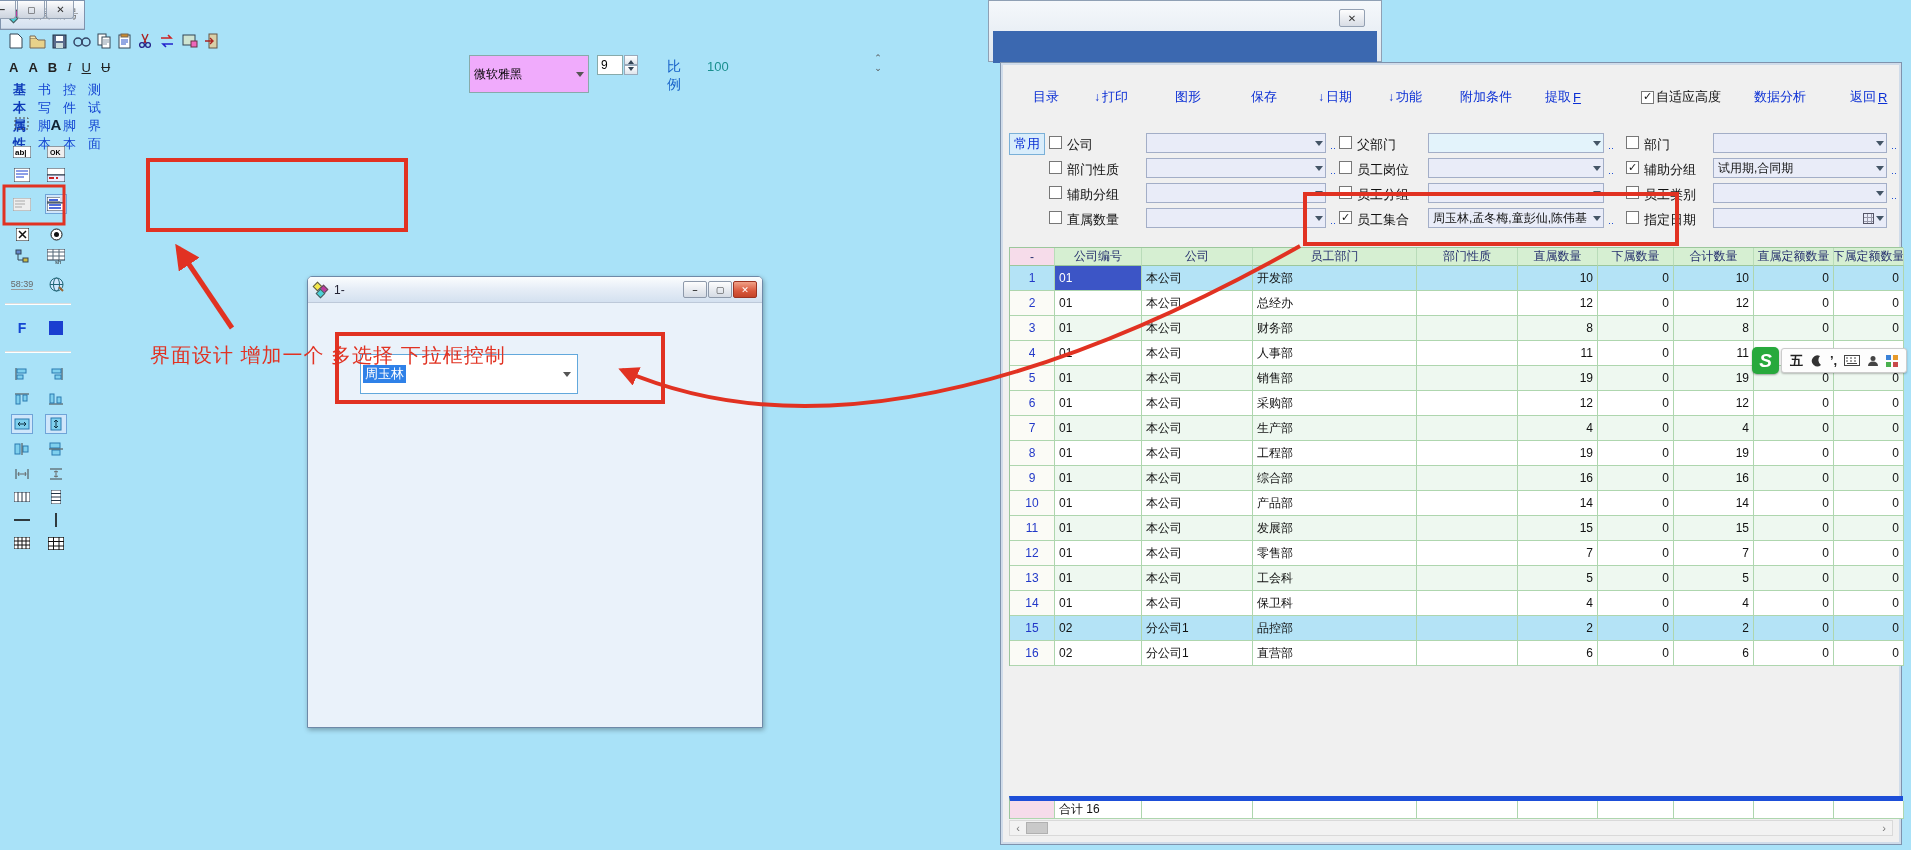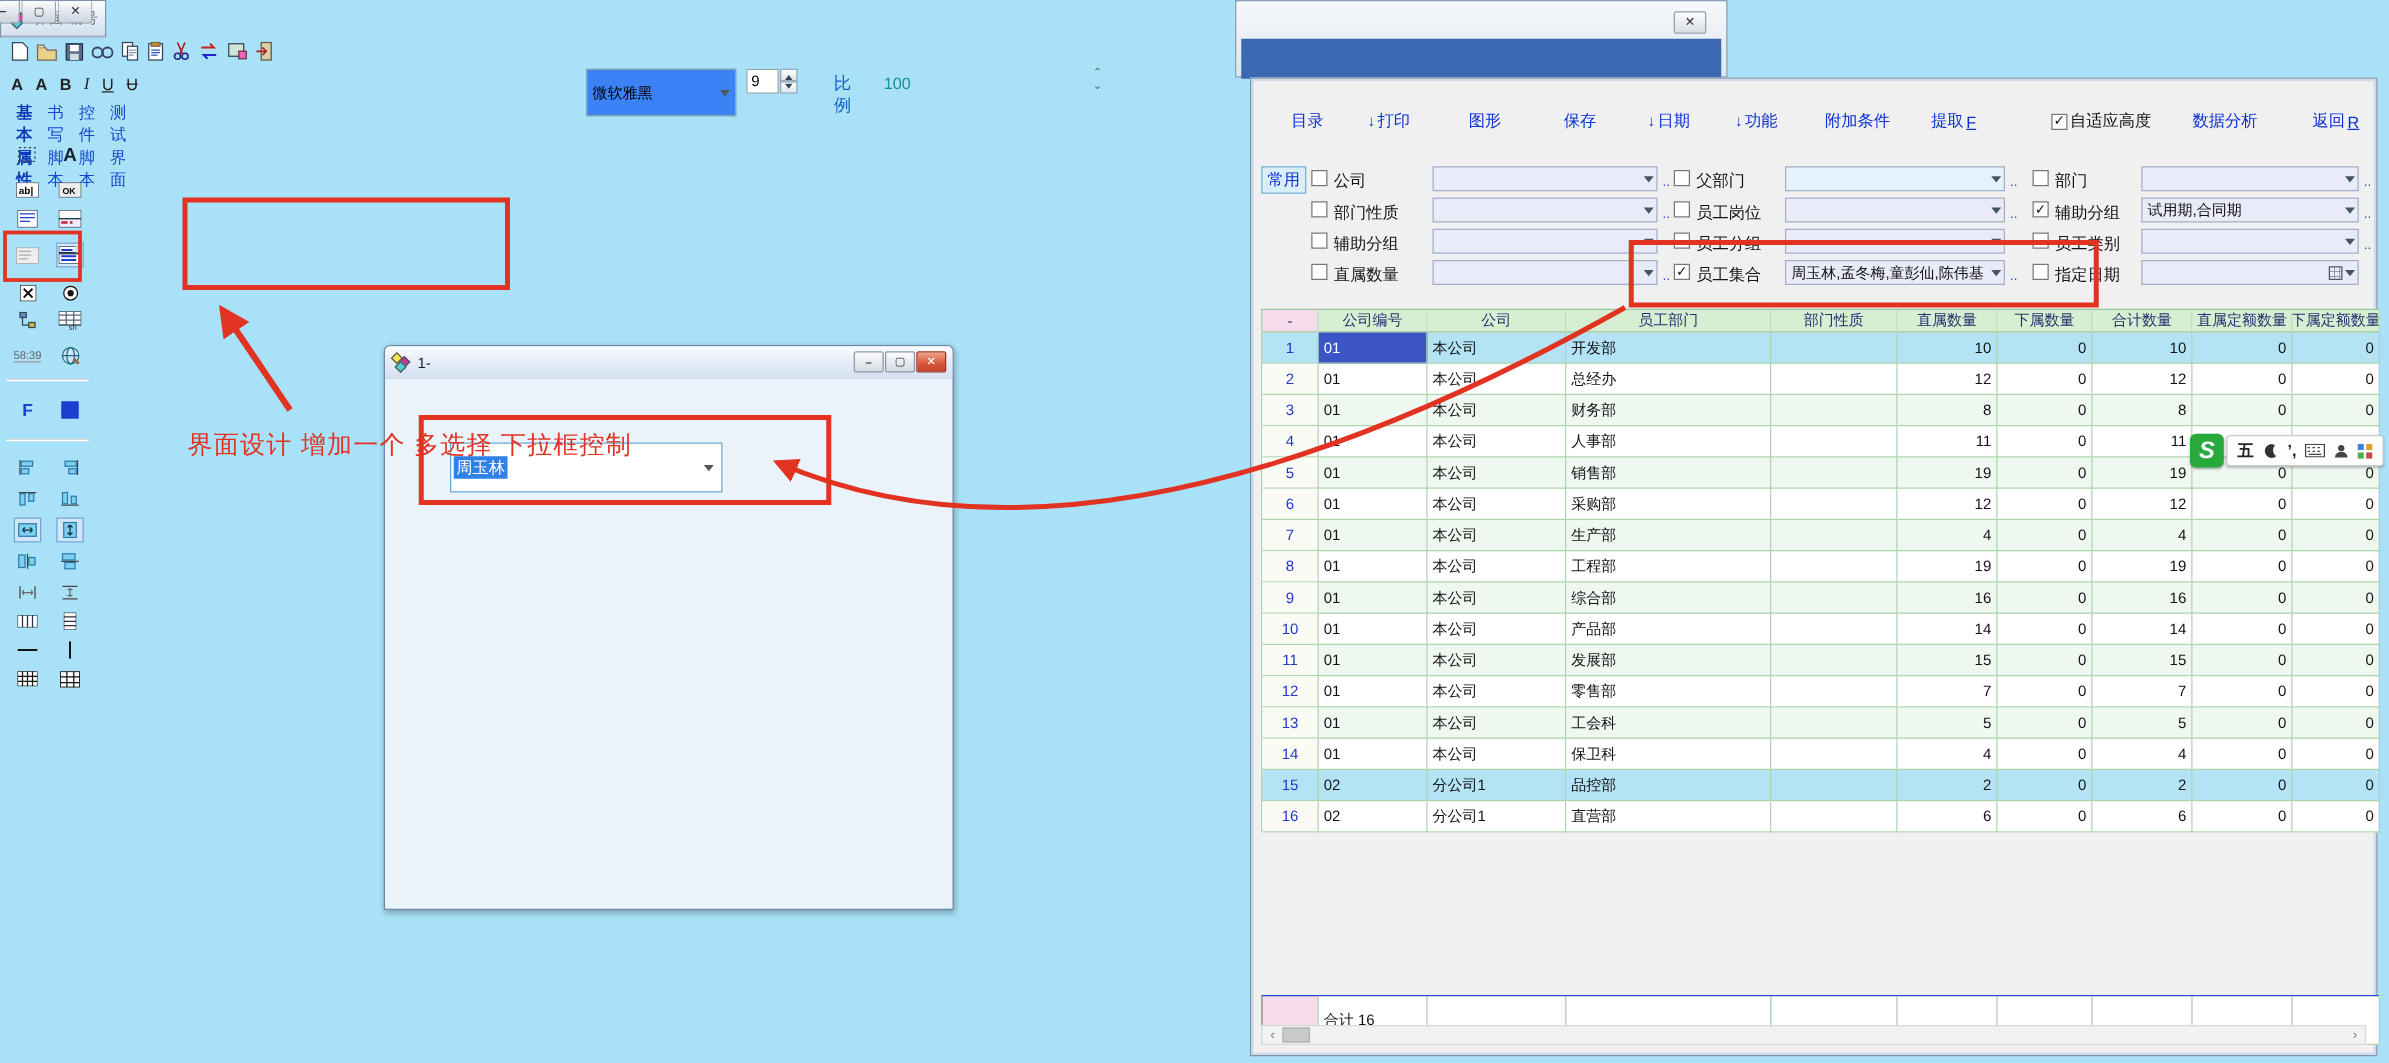--- a/index.html
+++ b/index.html
@@ -20,21 +20,21 @@
 
 #lw{left:0;top:3;width:986;height:847;z-index:1}
 .tb1{position:absolute;left:0;top:28px;width:100%;height:24px;display:flex;align-items:center;gap:6px;padding:0 8px}
 .tico{width:19px;height:17px;display:flex;align-items:center;justify-content:center}
 .fmt{position:absolute;left:8px;top:52px;height:22px;display:flex;align-items:flex-end;gap:10px}
 .fmt span{font-size:13px;color:#222}
 .fA1{color:#8b0d3c;font-weight:bold;font-size:16px}
 .fA2{color:#b3123d;font-weight:bold;font-size:11px}
 .fB{font-weight:bold}.fI{font-style:italic;font-family:"Liberation Serif",serif}
 .fU{text-decoration:underline}.fS{}
-.fontsel{position:absolute;left:468px;top:54px;width:120px;height:20px;background:#3b82f6;border:1px solid #8aa;font-size:12px;display:flex;align-items:center;padding:18px 4px;justify-content:space-between}
+.fontsel{position:absolute;left:468px;top:54px;width:120px;height:20px;background:#f0abfc;border:1px solid #8aa;font-size:12px;display:flex;align-items:center;padding:18px 4px;justify-content:space-between}
 .sizebox{position:absolute;left:596px;top:54px;width:26px;height:20px;background:#fff;border:1px solid #8aa;font-size:12px;display:flex;align-items:center;padding:0 3px}
 .spin{position:absolute;left:623px;top:54px;width:14px;height:20px;display:flex;flex-direction:column}
 .spin b{flex:1;border:1px solid #9ab;background:linear-gradient(#fff,#dfe5ec);display:flex;align-items:center;justify-content:center}
 .spin b::before{content:"";border:3px solid transparent}
 .spin .up::before{border-bottom:4px solid #345}
 .spin .dn::before{border-top:4px solid #345}
 .lblscale{position:absolute;left:666px;top:57px;color:#1560c8;font-size:14px}
 .valscale{position:absolute;left:706px;top:58px;color:#1a8f8f;font-size:13px}
 .updn{position:absolute;left:870px;top:52px;width:14px;height:22px;color:#555;font-size:9px;line-height:10px;text-align:center}
 .tabs{position:absolute;left:12px;top:80px;display:flex;gap:12px}
@@ -88,21 +88,21 @@
 .tblbody{border-left:1px solid #9cc79c}
 .trow{height:25px;background:#fff}
 .trow.alt{background:#eef8f0}
 .trow.hl{background:#b4e3f6}
 .c{border-right:1px solid #aed6ae;border-bottom:1px solid #aed6ae;font-size:12px;color:#111;display:flex;align-items:center;padding:0 4px;overflow:hidden;white-space:nowrap}
 .c0{justify-content:center;color:#2238c8;background:#fbfbf6}
 .trow.hl .c0{background:transparent}
 .c1.sel{background:#3c55c6;color:#fff}
 .num{justify-content:flex-end}
 .totwrap{position:absolute;left:8px;top:733px;width:894px}
-.totrow{height:40px;background:#701a75;border-top:1px solid #1d4ed8;border-left:1px solid #9cc79c}
+.totrow{height:23px;background:#f0abfc;border-top:5px solid #1d4ed8;border-left:1px solid #9cc79c}
 .totrow>div{border-right:1px solid #aed6ae;border-bottom:1px solid #aed6ae;font-size:12px;color:#111;display:flex;align-items:center;padding:0 4px;background:#fff;white-space:nowrap}
 .totrow>div:first-of-type{background:#f6dcea}
 .hscroll{position:absolute;left:8px;top:757px;width:884px;height:16px;background:#f2f2f2;border:1px solid #d9d9d9;display:flex;align-items:center}
 .harrow{width:16px;height:14px;display:flex;align-items:center;justify-content:center;color:#777;font-size:11px}
 .hthumb{width:22px;height:12px;background:#c9c9c9;border:1px solid #b0b0b0}
 .hsp{flex:1}
 
 #ime{position:absolute;left:1752px;top:347px;height:27px;display:flex;align-items:center;z-index:11}
 .sbadge{width:27px;height:27px;background:#27a93c;border-radius:5px;color:#fff;font-weight:bold;font-style:italic;font-size:19px;display:flex;align-items:center;justify-content:center;box-shadow:0 1px 2px rgba(0,0,0,.35)}
 .imebar{height:25px;background:#fdfdfd;border:1px solid #ccc;border-radius:3px;display:flex;align-items:center;gap:7px;padding:0 8px;margin-left:2px;box-shadow:0 1px 2px rgba(0,0,0,.25)}

